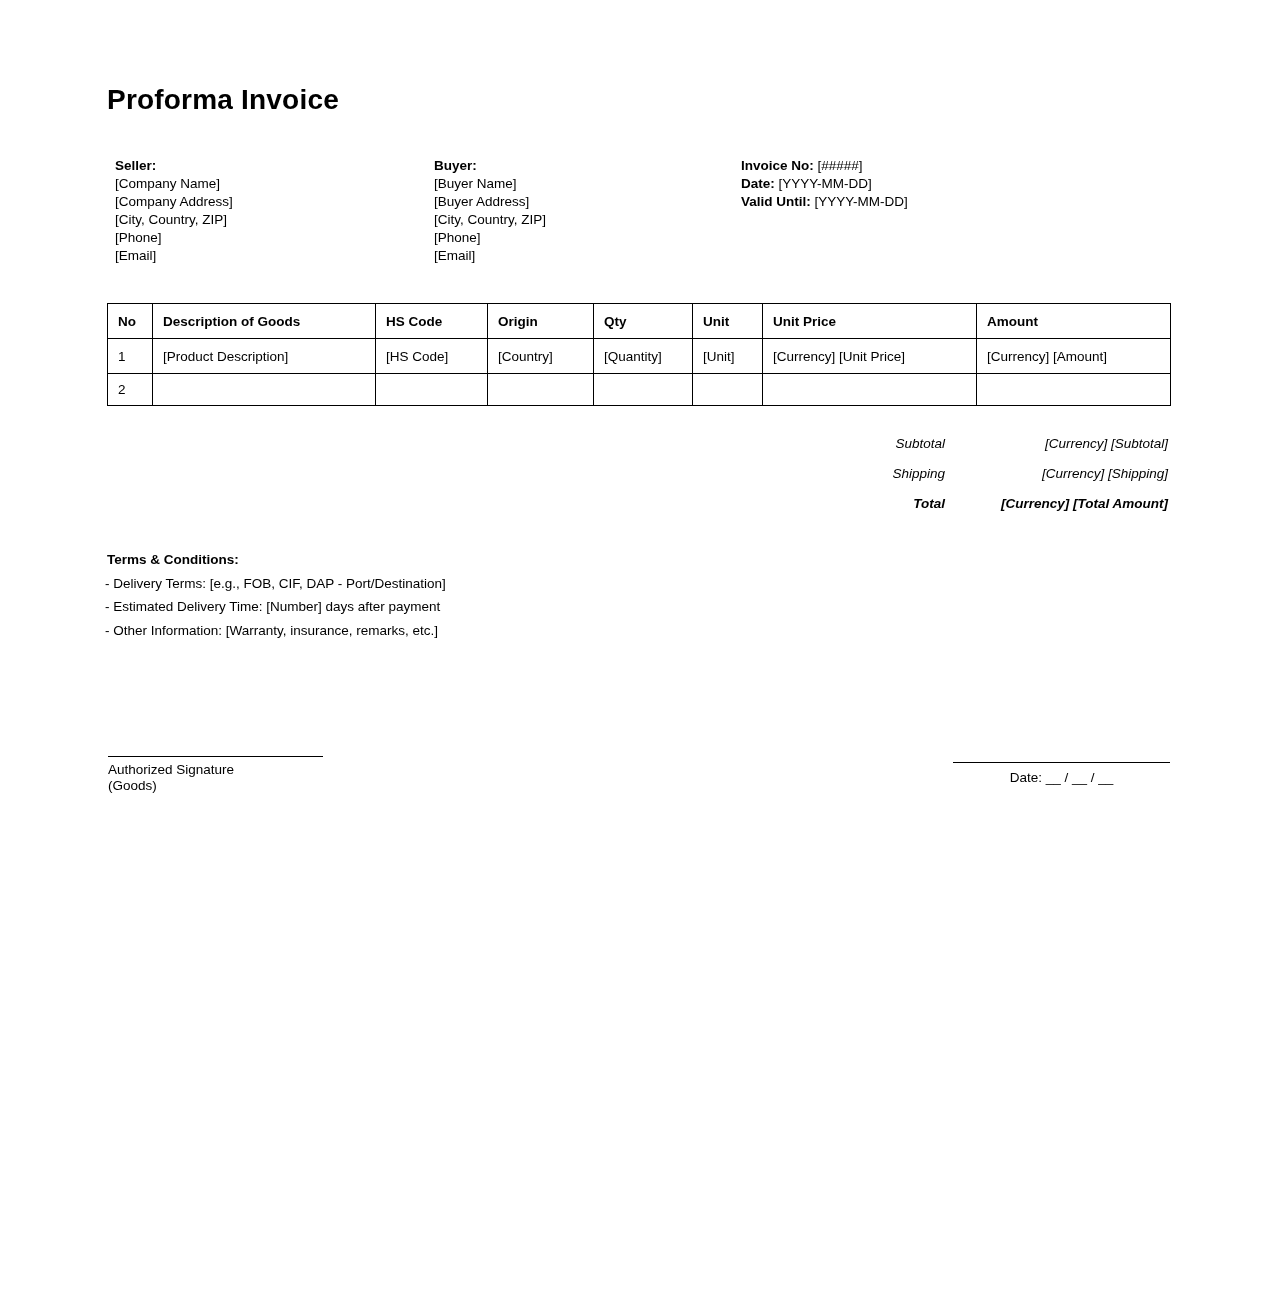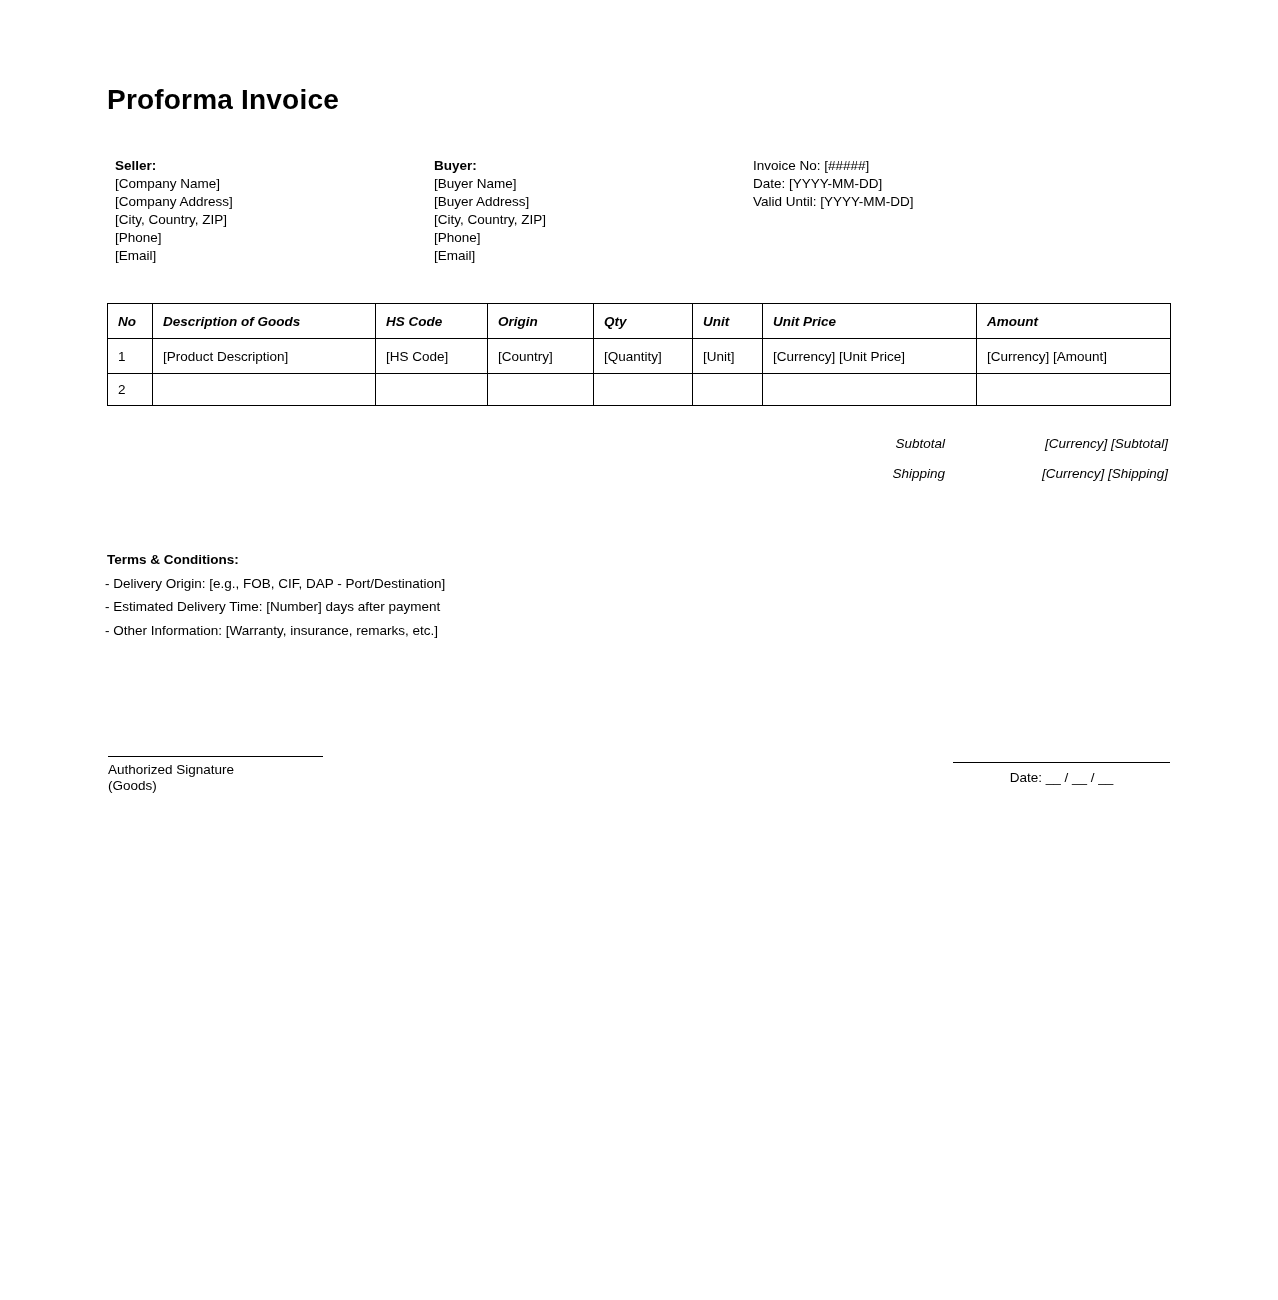--- a/index.html
+++ b/index.html
@@ -19,39 +19,39 @@
     font-size: 28px;
     font-weight: 700;
     letter-spacing: 0.2px;
   }
 
   .party-block { font-size: 13.5px; line-height: 18px; }
   .party-label { font-weight: 700; }
   .seller-block { left: 115px; top: 157px; }
   .buyer-block  { left: 434px; top: 157px; }
   .meta-block   { left: 741px; top: 157px; }
-  .meta-line .lbl { font-weight: 400; margin-left: 12px; }
+  .meta-line .lbl { font-weight: 700; }
 
   table.items {
     position: absolute;
     left: 107px; top: 303px;
     width: 1063px;
     border-collapse: collapse;
     table-layout: fixed;
     font-size: 13.5px;
   }
   table.items th, table.items td {
     border: 1px solid #000000;
     padding: 0 0 0 10px;
     text-align: left;
     vertical-align: middle;
     overflow: hidden;
     white-space: nowrap;
   }
-  table.items thead th { font-weight: 700; height: 35px; font-style: italic; }
+  table.items thead th { font-weight: 700; height: 35px; }
   table.items tr.row-1 td { height: 35px; }
   table.items tr.row-2 td { height: 32px; }
 
   .totals { left: 740px; top: 428px; width: 428px; font-size: 13.5px; }
   .totals .t-row { display: flex; height: 30px; align-items: center; font-style: italic; }
   .totals .t-label { width: 205px; text-align: right; }
   .totals .t-value { width: 223px; text-align: right; }
   .totals .t-row.bold { font-weight: 700; }
 
   .terms { left: 107px; top: 548px; font-size: 13.5px; line-height: 23.5px; }
@@ -163,25 +163,29 @@
 
 <div class="abs totals">
   <div class="t-row">
     <span class="t-label">Subtotal</span>
     <span class="t-value">[Currency] [Subtotal]</span>
   </div>
   <div class="t-row">
     <span class="t-label">Shipping</span>
     <span class="t-value">[Currency] [Shipping]</span>
   </div>
+  <div class="t-row bold">
+    <span class="t-label">Total</span>
+    <span class="t-value">[Currency] [Total Amount]</span>
+  </div>
 </div>
 
 <div class="abs terms">
   <div class="terms-heading">Terms &amp; Conditions:</div>
-  <div class="terms-line">- Delivery Origin: [e.g., FOB, CIF, DAP - Port/Destination]</div>
+  <div class="terms-line">- Delivery Terms: [e.g., FOB, CIF, DAP - Port/Destination]</div>
   <div class="terms-line">- Estimated Delivery Time: [Number] days after payment</div>
   <div class="terms-line">- Other Information: [Warranty, insurance, remarks, etc.]</div>
 </div>
 
 <div class="abs sig-line"></div>
 <div class="abs sig-caption">
   <div>Authorized Signature</div>
   <div>(Goods)</div>
 </div>
 

